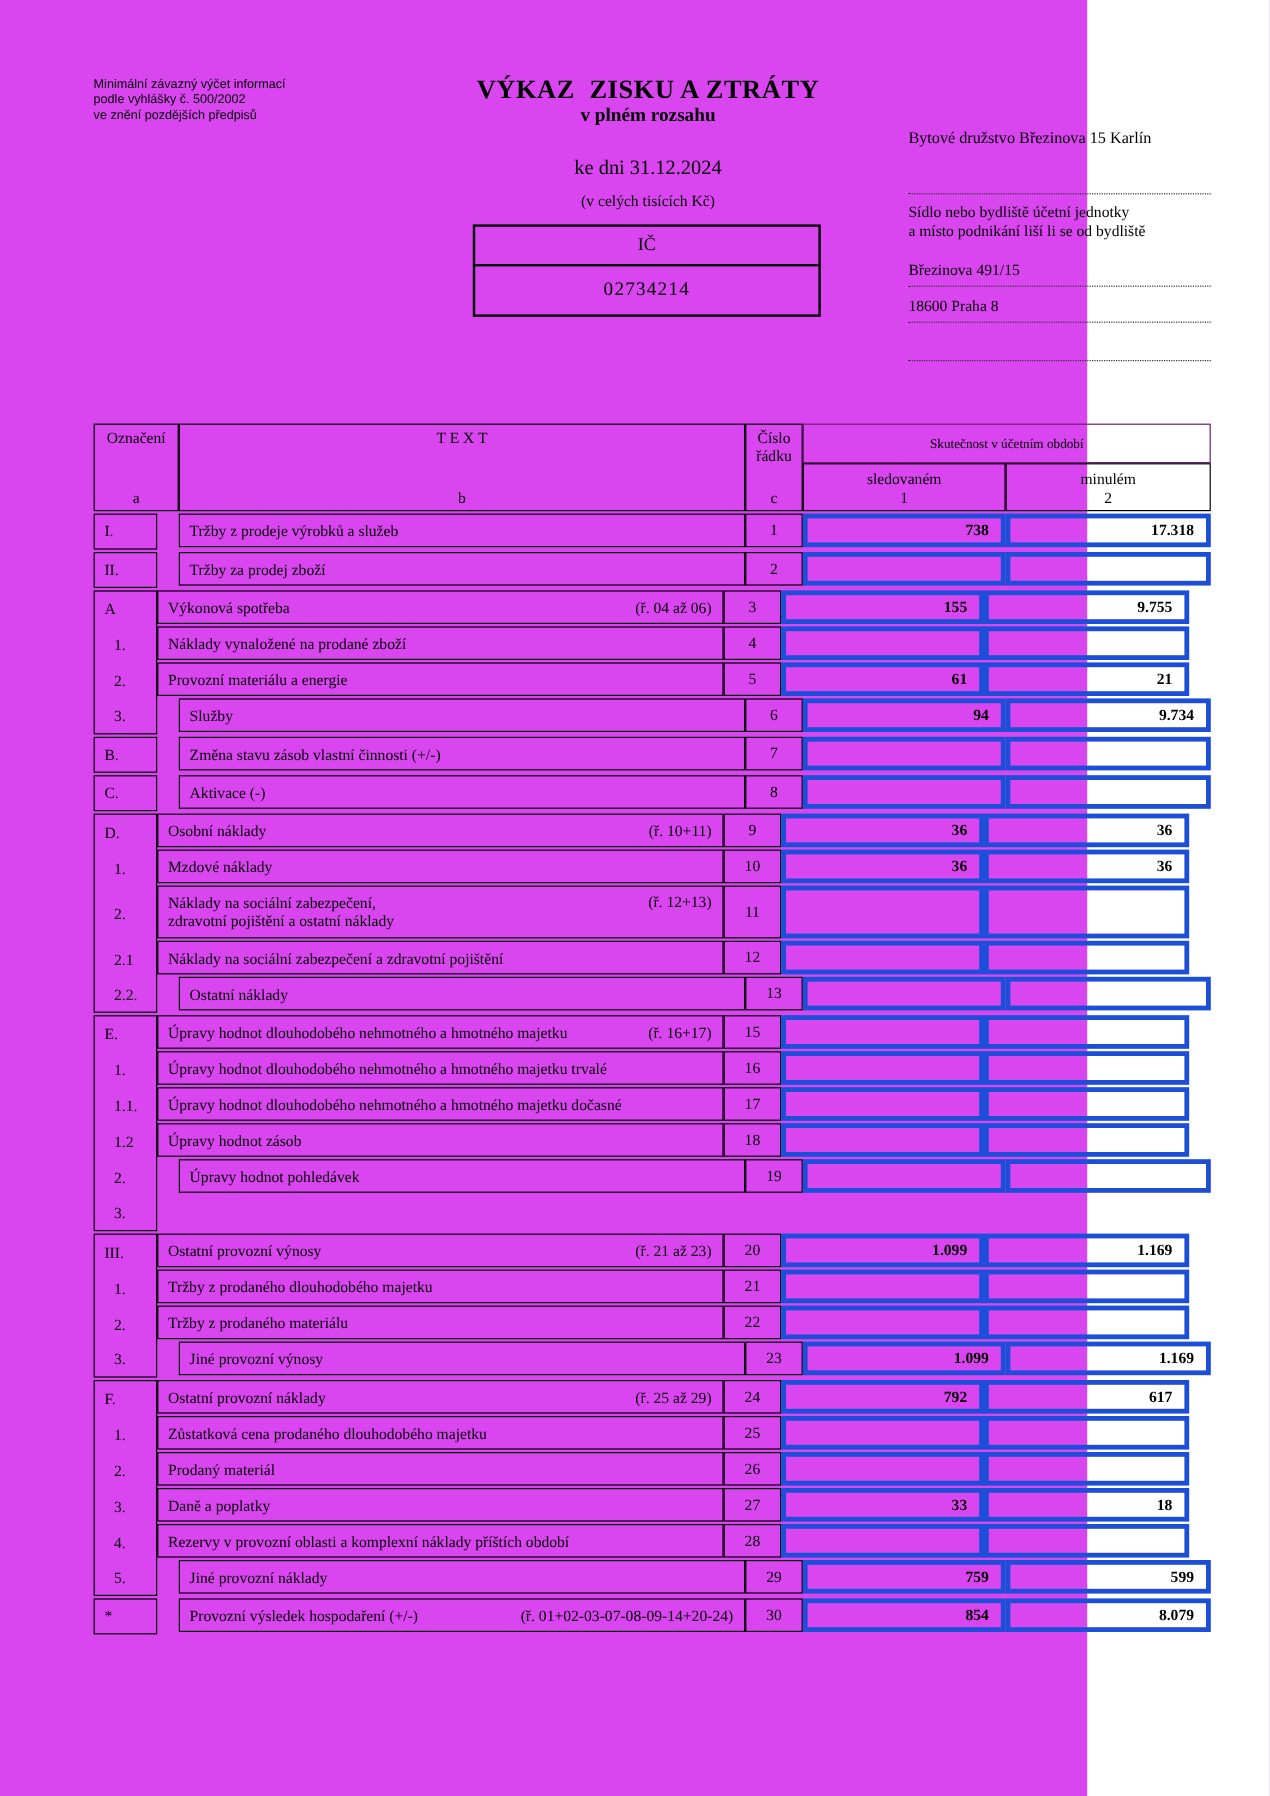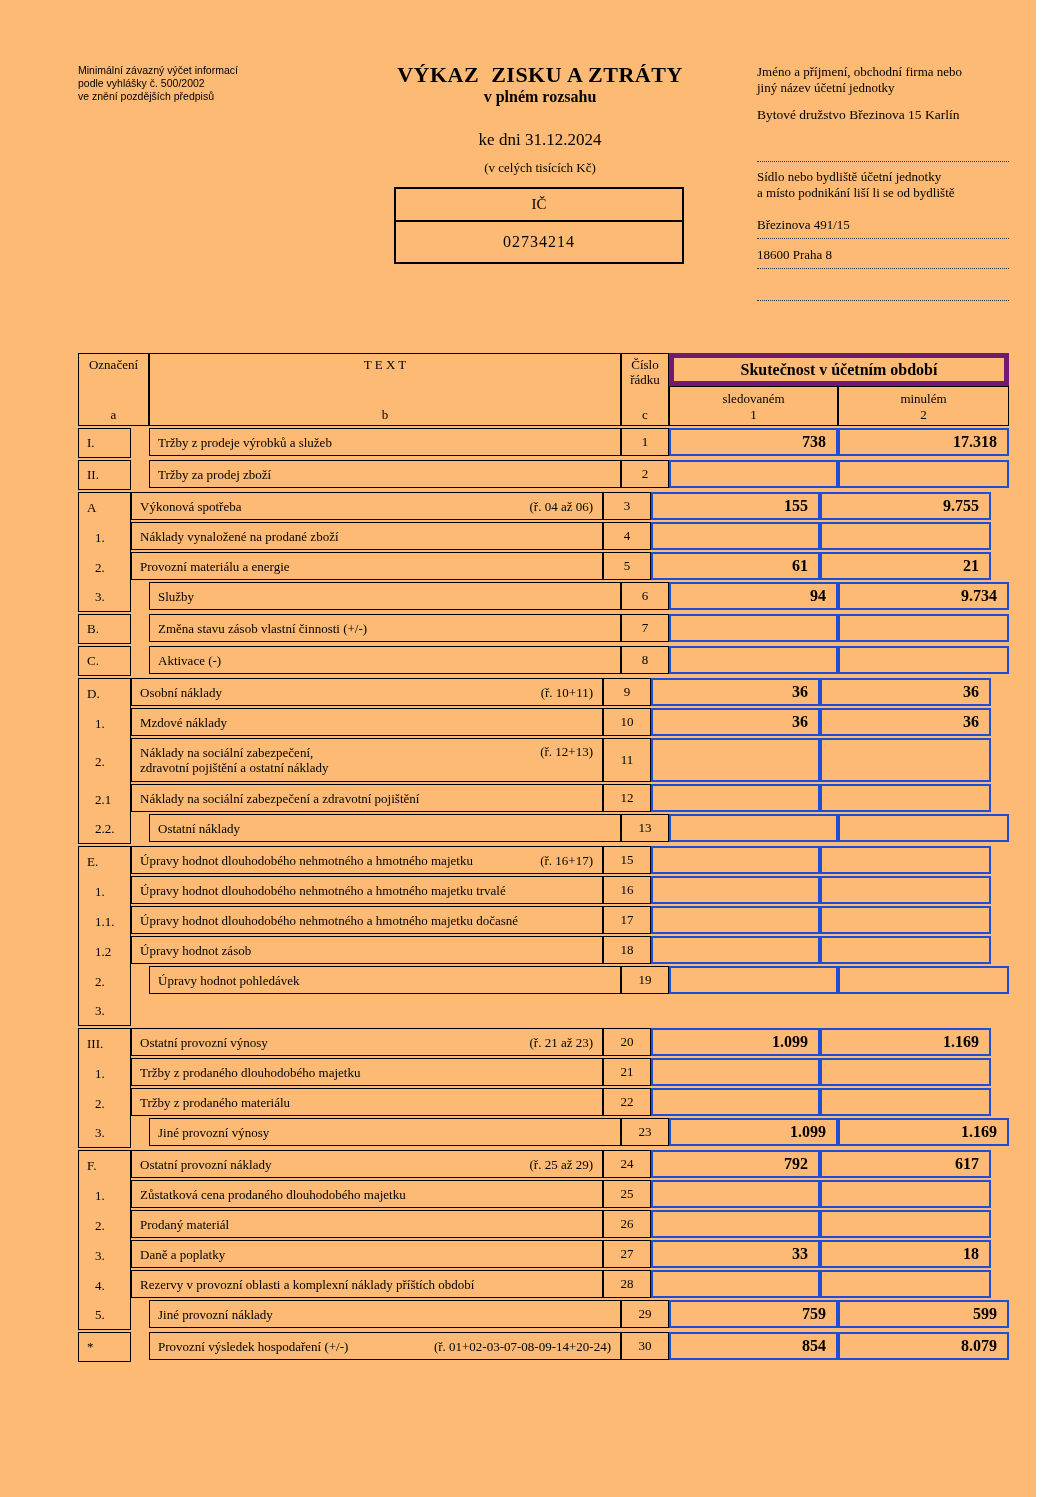--- a/index.html
+++ b/index.html
@@ -1,18 +1,18 @@
 <!DOCTYPE html>
 <html><head>
 <meta charset="utf-8">
 <style>
   * { margin:0; padding:0; box-sizing:border-box; }
   html,body { background:#ffffff; }
   .page {
-    position:relative; width:1036px; height:1497px; background:#fdba74;
+    position:relative; width:906px; height:1497px; background:#d946ef;
     font-family:"Liberation Serif", serif; color:#000;
   }
   .abs { position:absolute; }
 
   .legal-note {
     left:78px; top:64px; width:220px;
     font-family:"Liberation Sans", sans-serif;
     font-size:10.5px; line-height:13px; color:#000;
   }
   .main-title {
@@ -50,42 +50,42 @@
 
   .tbl { left:78px; top:353px; width:931px; }
   .thead { display:flex; height:73px; margin-bottom:2px; }
   .hcell { border:1px solid #000; display:flex; flex-direction:column;
            justify-content:space-between; align-items:center;
            font-size:13px; padding:3px 0 2px 0; }
   .ha { width:71px; }
   .hb { width:472px; }
   .hc { width:48px; }
   .hr { width:340px; display:flex; flex-direction:column; }
-  .hspan { height:33px; border:5px solid #701a75; display:flex; align-items:center;
-           justify-content:center; font-size:16px;font-weight:bold; }
+  .hspan { height:33px; border:1px solid #701a75; display:flex; align-items:center;
+           justify-content:center; font-size:11px; }
   .hsub { display:flex; height:40px; }
   .hs1 { width:169px; border:1px solid #000; display:flex; flex-direction:column;
          align-items:center; justify-content:flex-start; padding-top:4px; font-size:13px; line-height:16px; }
   .hs2 { width:171px; border:1px solid #000; display:flex; flex-direction:column;
          align-items:center; justify-content:flex-start; padding-top:4px; font-size:13px; line-height:16px; }
 
   .group { display:flex; margin-bottom:2px; }
   .acol  { width:71px; border:1px solid #000; display:flex; flex-direction:column; font-size:13px; }
   .alabel{ display:flex; align-items:center; padding-left:8px; }
   .alabel.sub { padding-left:16px; }
   .grows { display:flex; flex-direction:column; }
   .grow  { display:flex; height:28px; margin-bottom:2px; }
   .grow:last-child { margin-bottom:0;margin-left:18px; }
   .grow.tall { height:44px; }
   .cb { width:472px; border:1px solid #000; display:flex; justify-content:space-between;
         align-items:center; padding:0 9px 0 8px; font-size:13px; line-height:15px; }
   .cc { width:48px; border:1px solid #000; display:flex; align-items:center;
         justify-content:center; font-size:13px; }
-  .cv { width:169px; border:2px solid #1d4ed8; display:flex; align-items:center;
-        justify-content:flex-end; padding-right:10px; font-weight:bold; font-size:16px;padding-left:24px; }
+  .cv { width:169px; border:4px solid #1d4ed8; display:flex; align-items:center;
+        justify-content:flex-end; padding-right:10px; font-weight:bold; font-size:13px;padding-left:24px; }
   .cv.prev { width:171px; }
 </style>
 </head>
 <body>
 
 <div class="page">
 
   <div class="abs legal-note">
     <div>Minimální závazný výčet informací</div>
     <div>podle vyhlášky č. 500/2002</div>
@@ -95,24 +95,20 @@
   <div class="abs sub-title">v plném rozsahu</div>
   <div class="abs main-title">VÝKAZ  ZISKU A ZTRÁTY</div>
   <div class="abs date-line">ke dni 31.12.2024</div>
   <div class="abs units-line">(v celých tisících Kč)</div>
 
   <div class="abs ic-box">
     <div class="ic-label">IČ</div>
     <div class="ic-value">02734214</div>
   </div>
 
-  <div class="abs rp" style="top:64px;">
-    <div>Jméno a příjmení, obchodní firma nebo</div>
-    <div>jiný název účetní jednotky</div>
-  </div>
   <div class="abs rp-company" style="top:107px;">Bytové družstvo Březinova 15 Karlín</div>
   <div class="abs dotted" style="top:161px;"></div>
   <div class="abs rp" style="top:169px;">
     <div>Sídlo nebo bydliště účetní jednotky</div>
     <div>a místo podnikání liší li se od bydliště</div>
   </div>
   <div class="abs rp" style="top:217px;">Březinova 491/15</div>
   <div class="abs dotted" style="top:238px;"></div>
   <div class="abs rp" style="top:247px;">18600 Praha 8</div>
   <div class="abs dotted" style="top:268px;"></div>

